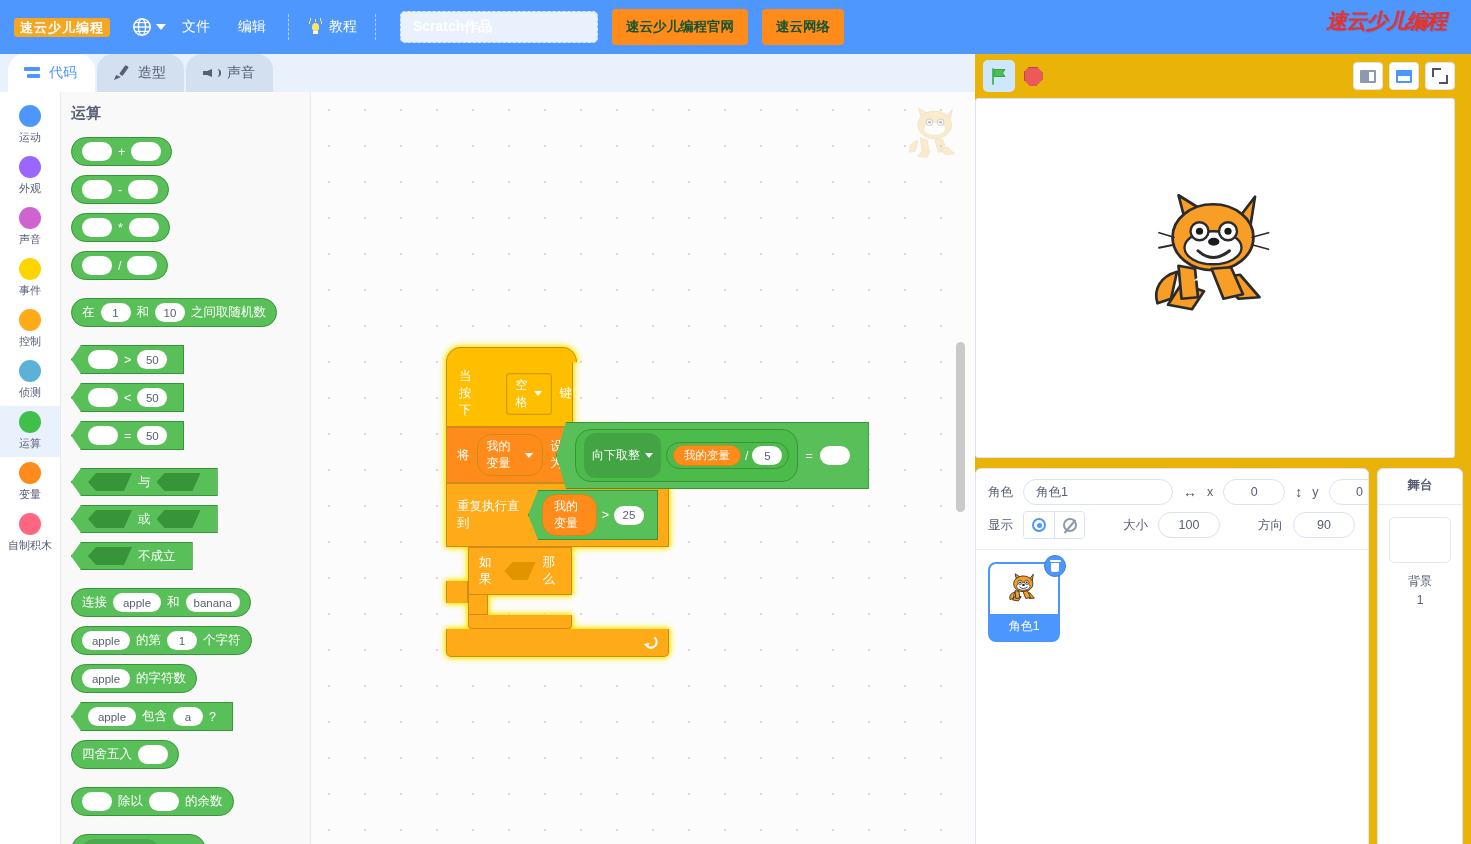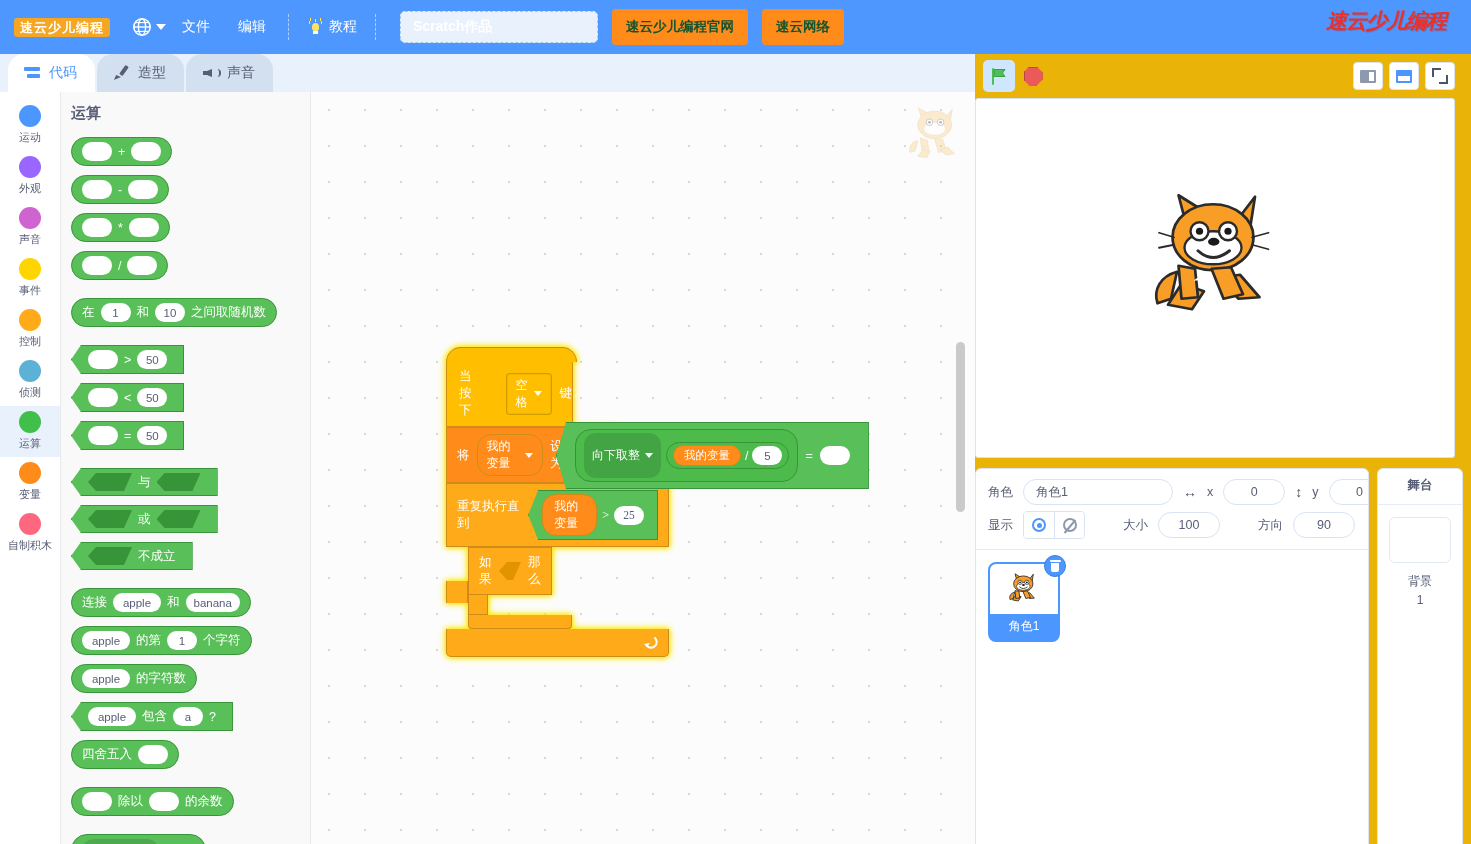--- a/index.html
+++ b/index.html
@@ -246,21 +246,21 @@
     position: absolute; left: 592px; top: 12px;
     width: 66px; height: 62px; opacity: .35;
   }
   .cv-scroll-v {
     position: absolute; right: 10px; top: 250px;
     width: 9px; height: 170px; background: #cacaca; border-radius: 5px;
   }
 
   
   #script { position: absolute; left: 135px; top: 267px; }
-  .sb { position: relative; color: #fff; font-size: 12.5px; font-family: Liberation Serif, serif; }
+  .sb { position: relative; color: #fff; font-size: 12.5px; }
   .hat {
     background: #ffbf00; border: 1px solid #cf8b17;
     border-radius: 5px 5px 0 0;
     padding: 8px 12px 7px; display: flex; align-items: center; gap: 8px;
     width: 127px;
   }
   .hat::before {
     content: ""; position: absolute; left: -1px; top: -13px;
     width: 129px; height: 14px;
     background: #ffbf00;
@@ -695,21 +695,21 @@
             <div class="sb ctrl" style="width:223px;">
               <span>重复执行直到</span>
               <span class="blk op-bool" style="padding:3px 13px; gap:5px;">
                 <span class="var-oval">我的变量</span>
                 <span>&gt;</span>
                 <span class="inp">25</span>
               </span>
             </div>
 
             <div style="margin-left:22px;">
-              <div class="sb ctrl" style="width:84px;">
+              <div class="sb ctrl" style="width:104px;">
                 <span>如果</span>
                 <span style="display:inline-block;width:42px;height:18px;background:#e29400;
                              clip-path:polygon(8px 0,100% 0,calc(100% - 8px) 100%,8px 100%,0 50%);"></span>
                 <span>那么</span>
               </div>
 
               <div style="width:20px;height:20px;background:#ffab19;border:1px solid #cf8b17;border-top:none;"></div>
 
               <div style="width:104px;height:14px;background:#ffab19;border:1px solid #cf8b17;border-top:none;
                           border-radius:0 0 4px 4px;"></div>

